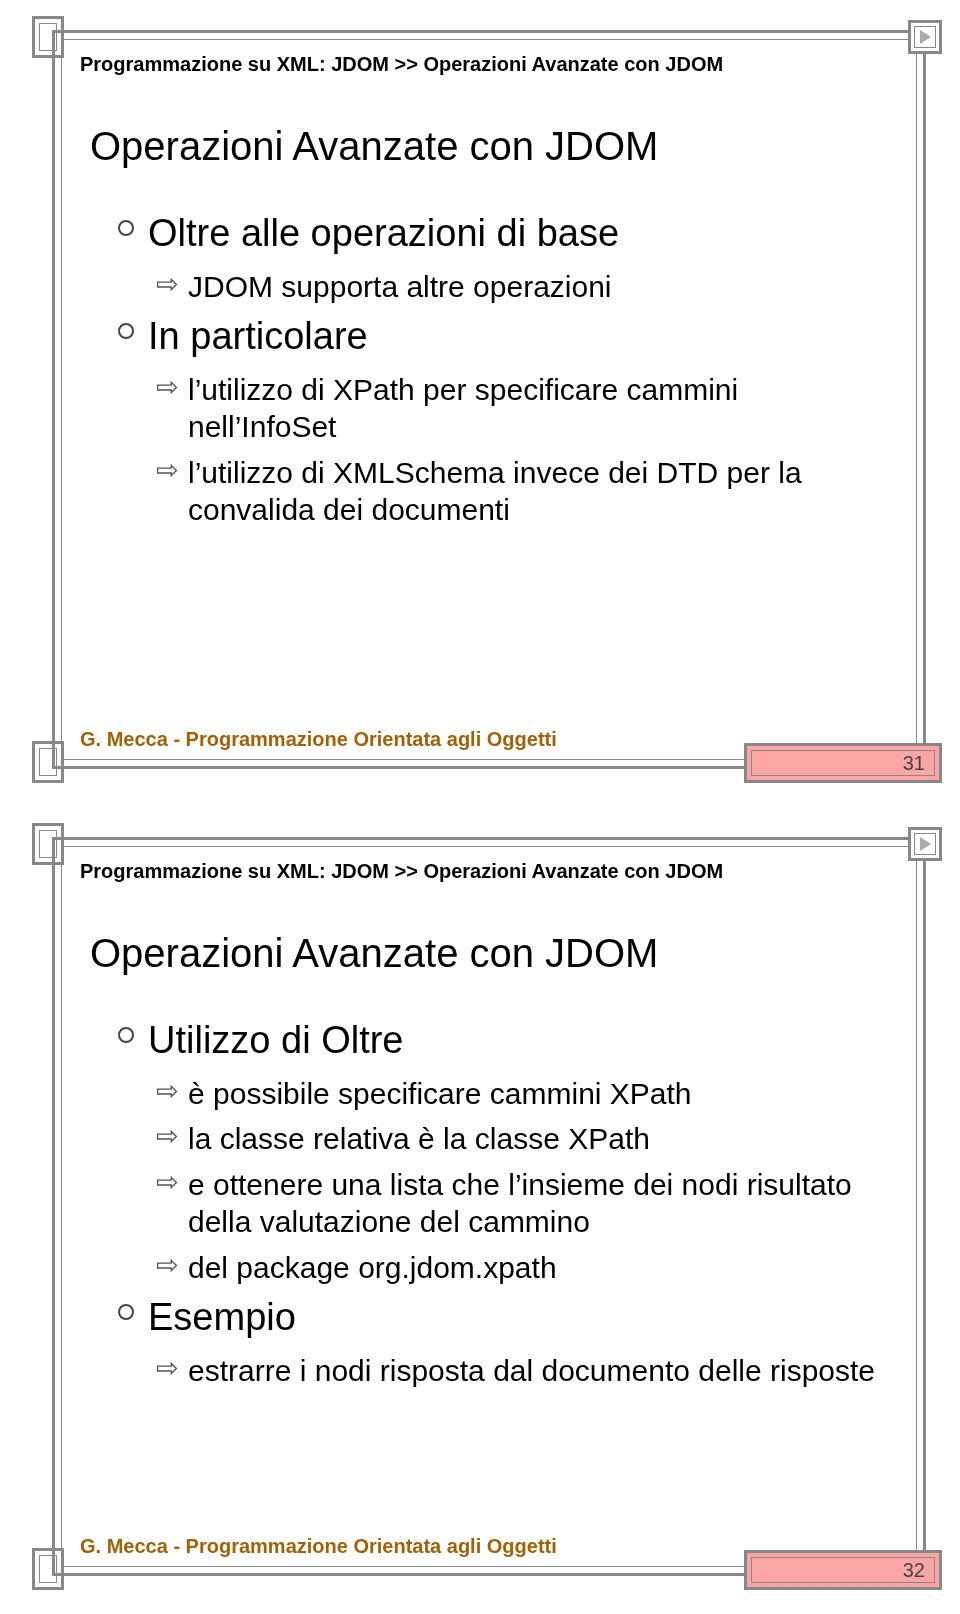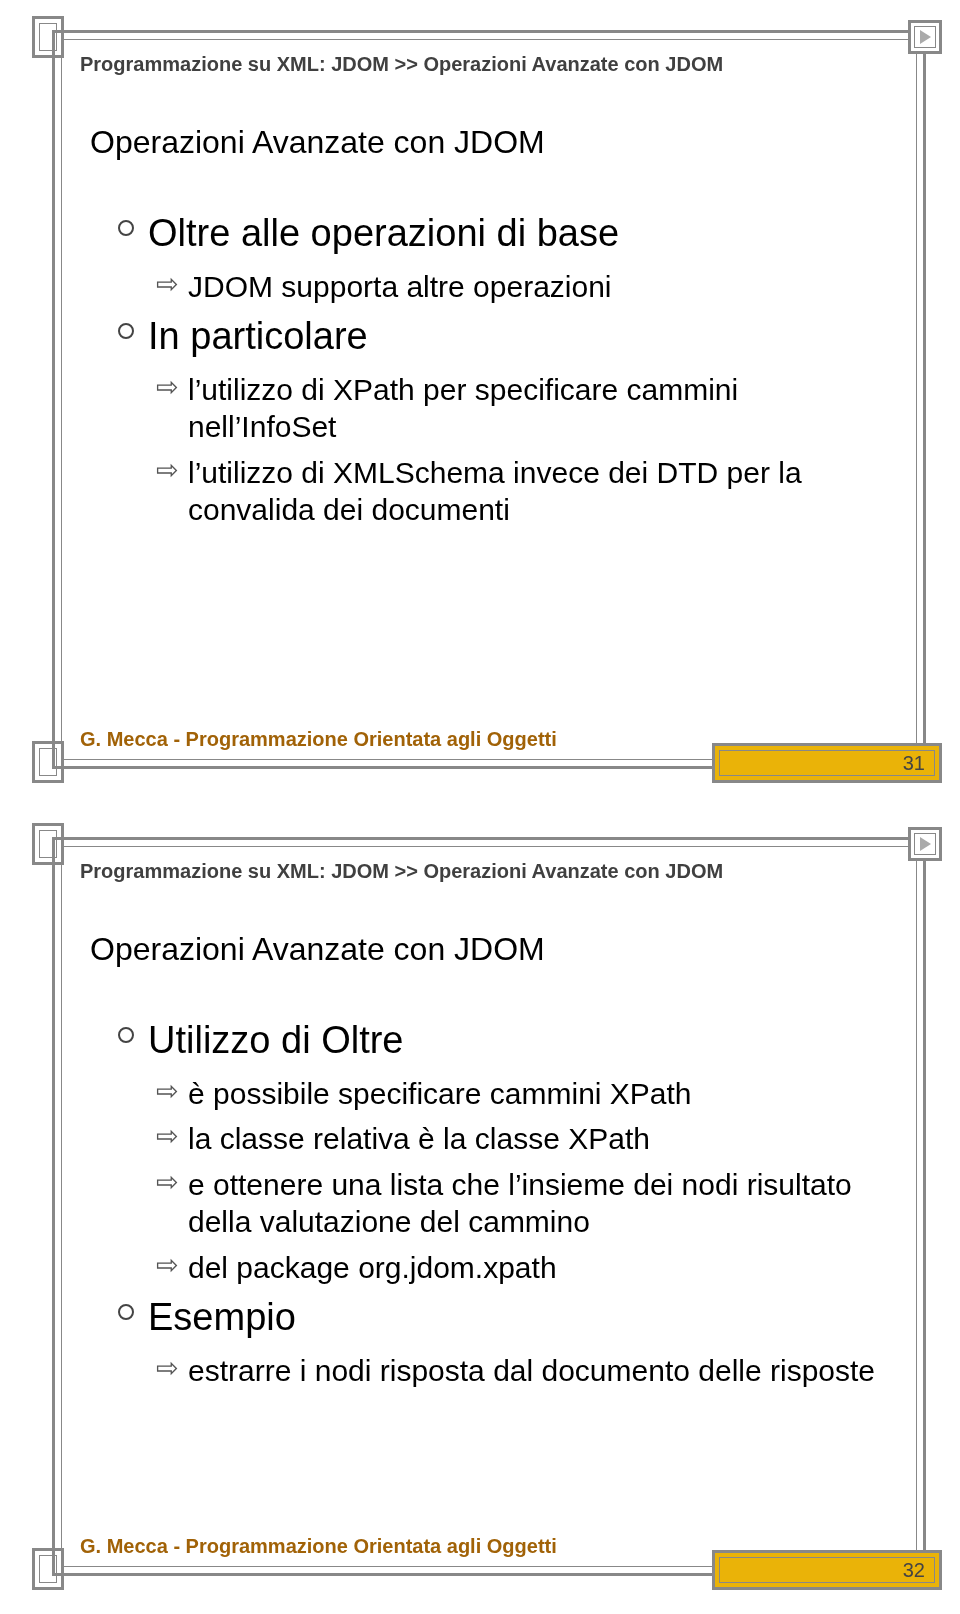--- a/index.html
+++ b/index.html
@@ -87,24 +87,24 @@
     width: 0; height: 0;
     border-top: 7px solid transparent;
     border-bottom: 7px solid transparent;
     border-left: 11px solid #aaa;
     z-index: 2;
   }
   .page-box {
     position: absolute;
     right: 18px;
     bottom: 24px;
-    width: 230px;
+    width: 198px;
     height: 40px;
     border: 3px solid #888;
-    background: #eab308;
+    background: #fca5a5;
     box-sizing: border-box;
   }
   .page-box::after {
     content: "";
     position: absolute;
     left: 4px; top: 4px; right: 4px; bottom: 4px;
     border: 1px solid #888;
   }
   .page-num {
     position: absolute;
@@ -114,27 +114,27 @@
     font-size: 20px;
     color: #444;
     z-index: 2;
   }
   .breadcrumb {
     position: absolute;
     top: 13px;
     left: 18px;
     font-size: 20px;
     font-weight: bold;
-    color: #404040;
+    color: #000000;
   }
   .title {
     position: absolute;
     top: 84px;
     left: 28px;
-    font-size: 32px;
+    font-size: 40px;
     color: #000;
   }
   .content {
     position: absolute;
     top: 170px;
     left: 56px;
     right: 40px;
   }
   .bullet1 {
     font-size: 38px;

